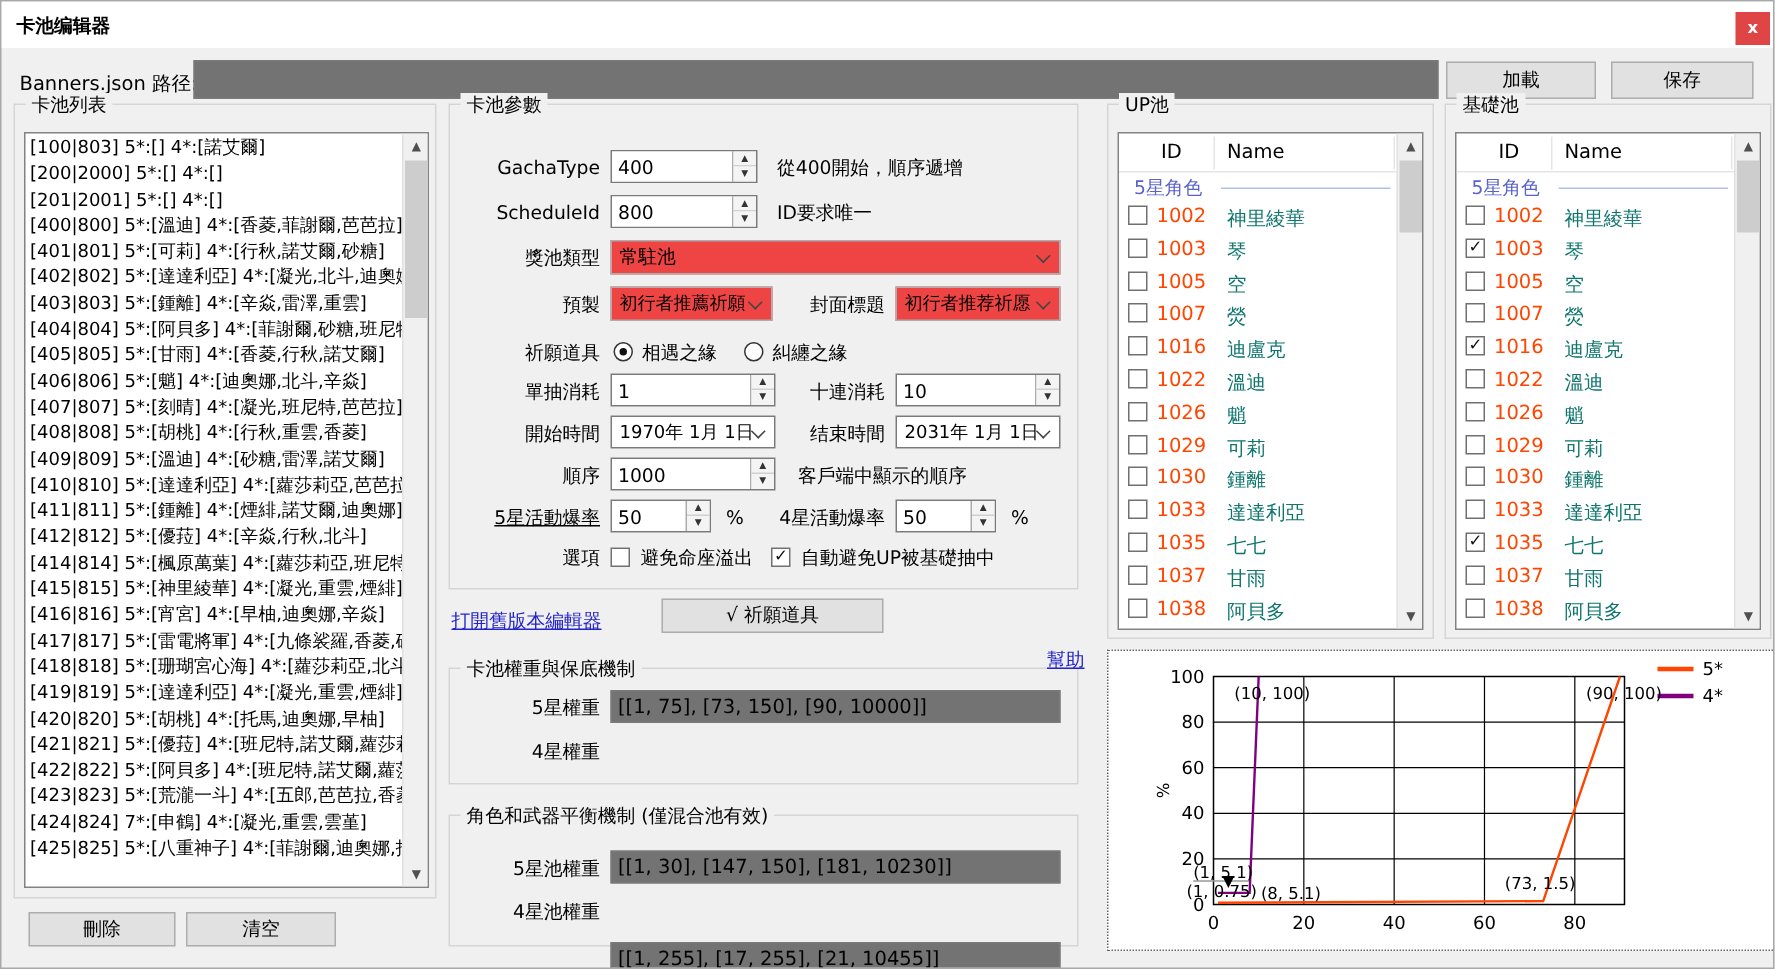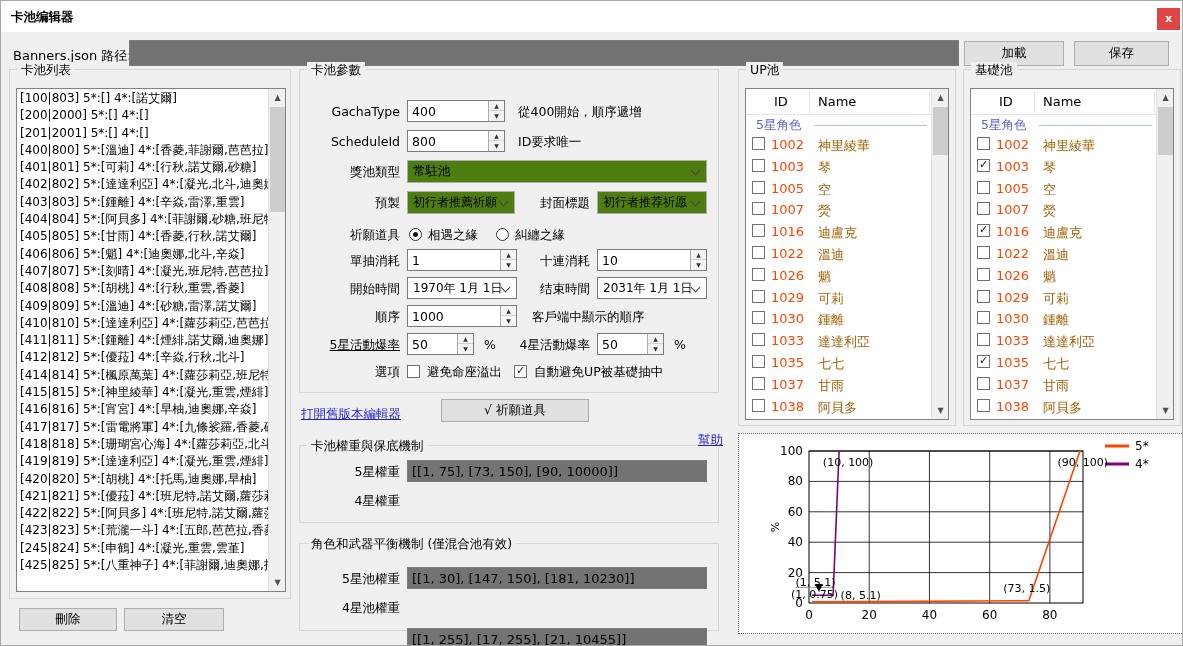--- a/index.html
+++ b/index.html
@@ -40,21 +40,21 @@
   
   .spin { position:absolute; border:1px solid #7A7A7A; background:#fff; }
   .spin input { position:absolute; left:0; top:0; bottom:0; width:calc(100% - 16px); border:none;
     font:inherit; font-size:12.5px; padding:0 4px; outline:none; }
   .spin-btns { position:absolute; right:0; top:0; bottom:0; width:16px; border-left:1px solid #ABABAB; }
   .spin-up,.spin-dn { position:absolute; left:0; width:100%; height:50%; background:#F4F4F4;
     font-size:6px; color:#333; text-align:center; cursor:pointer; }
   .spin-up { top:0; line-height:10px; border-bottom:1px solid #D0D0D0; } .spin-dn { bottom:0; line-height:9px; }
   .combo { position:absolute; border:1px solid #7A7A7A; background:#fff; font-size:12.5px;
     padding:2px 20px 0 5px; white-space:nowrap; overflow:hidden; cursor:pointer; }
-  .combo.gray { background:#4d7c0f; border-color:#ADADAD; }
+  .combo.gray { background:#ef4444; border-color:#ADADAD; }
   .chev { position:absolute; right:7px; top:6px; width:7px; height:7px; border-right:1.5px solid #444;
     border-bottom:1.5px solid #444; transform:rotate(45deg); }
   .radio { position:absolute; width:13px; height:13px; border:1px solid #333; border-radius:50%;
     background:#fff; cursor:pointer; }
   .radio.sel::after { content:''; position:absolute; left:3px; top:3px; width:5px; height:5px;
     border-radius:50%; background:#111; }
   .cb { position:absolute; width:13px; height:13px; border:1px solid #707070; background:#fff; cursor:pointer; }
   .cb.checked::after { content:'✓'; position:absolute; left:1px; top:-2px; font-size:11px;
     font-weight:bold; color:#111; }
   
@@ -65,21 +65,21 @@
   .pt-header .h-name { position:absolute; left:72px; top:5px; font-size:13px; }
   .pt-sep1 { position:absolute; left:63px; top:2px; height:22px; width:1px; background:#E5E5E5; }
   .pt-sep2 { position:absolute; right:1px; top:2px; height:22px; width:1px; background:#E5E5E5; }
   .pt-section { position:absolute; left:0; top:27px; right:17px; height:17px; }
   .pt-section span.txt { position:absolute; left:10px; top:1px; color:#5A64C8; font-size:12.5px; }
   .pt-section .secline { position:absolute; left:68px; right:4px; top:9px; height:1px; background:#AFC3E8; }
   .pt-rows { position:absolute; left:0; top:45px; right:17px; bottom:0; overflow:hidden; }
   .pt-row { position:relative; height:21.8px; }
   .pt-row .cb { left:6px; top:3px; }
   .pt-row .rid { position:absolute; left:25px; top:3px; color:#FF4500; font-size:13px; }
-  .pt-row .rname { position:absolute; left:72px; top:3px; color:#a16207; font-size:13px; white-space:nowrap; }
+  .pt-row .rname { position:absolute; left:72px; top:3px; color:#0f766e; font-size:13px; white-space:nowrap; }
   
   .chart-box { position:absolute; left:737px; top:432px; width:446px; height:201px; background:#fff;
     border:1px dotted #666; }
   svg text { font-family:"DejaVu Sans","Liberation Sans",sans-serif; fill:#000; }
 </style>
 </head>
 <body>
 
 <div class="titlebar">
   <span class="title-text">卡池编辑器</span>
@@ -114,21 +114,21 @@
         <div class="list-item">[414|814] 5*:[楓原萬葉] 4*:[蘿莎莉亞,班尼特,雷澤]</div>
         <div class="list-item">[415|815] 5*:[神里綾華] 4*:[凝光,重雲,煙緋]</div>
         <div class="list-item">[416|816] 5*:[宵宮] 4*:[早柚,迪奧娜,辛焱]</div>
         <div class="list-item">[417|817] 5*:[雷電將軍] 4*:[九條裟羅,香菱,砂糖]</div>
         <div class="list-item">[418|818] 5*:[珊瑚宮心海] 4*:[蘿莎莉亞,北斗,行秋]</div>
         <div class="list-item">[419|819] 5*:[達達利亞] 4*:[凝光,重雲,煙緋]</div>
         <div class="list-item">[420|820] 5*:[胡桃] 4*:[托馬,迪奧娜,早柚]</div>
         <div class="list-item">[421|821] 5*:[優菈] 4*:[班尼特,諾艾爾,蘿莎莉亞]</div>
         <div class="list-item">[422|822] 5*:[阿貝多] 4*:[班尼特,諾艾爾,蘿莎莉亞]</div>
         <div class="list-item">[423|823] 5*:[荒瀧一斗] 4*:[五郎,芭芭拉,香菱]</div>
-        <div class="list-item">[245|824] 5*:[申鶴] 4*:[凝光,重雲,雲堇]</div>
+        <div class="list-item">[424|824] 7*:[申鶴] 4*:[凝光,重雲,雲堇]</div>
         <div class="list-item">[425|825] 5*:[八重神子] 4*:[菲謝爾,迪奧娜,托馬]</div>
       </div>
     <div class="vscroll">
       <div class="vs-up">▲</div>
       <div class="vs-thumb" style="top:18px; height:105px;"></div>
       <div class="vs-down">▼</div>
     </div>
   </div>
 </div>
 <button class="btn" style="left:18px; top:607px; width:98px; height:23px;">刪除</button>

